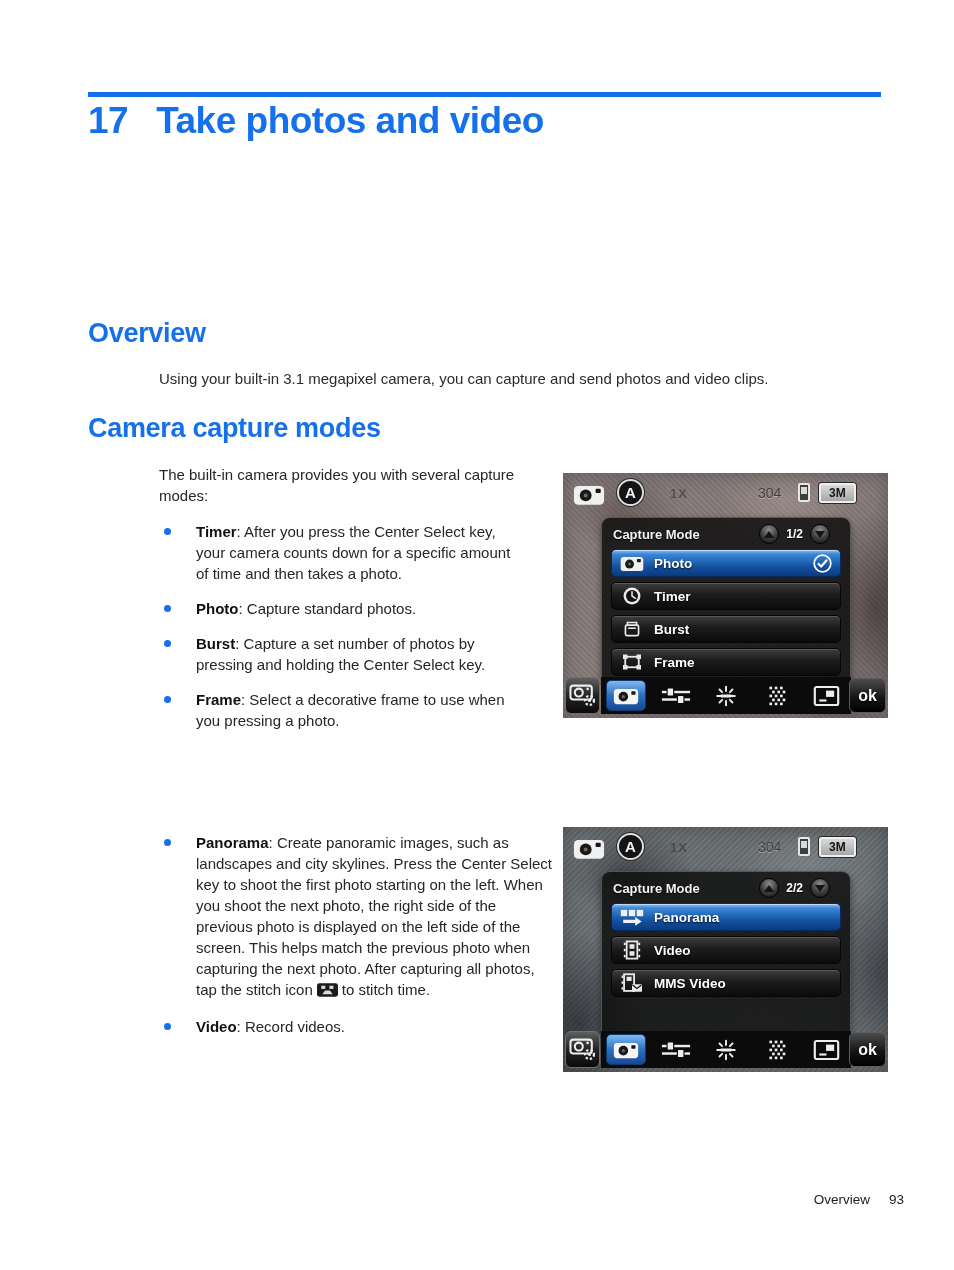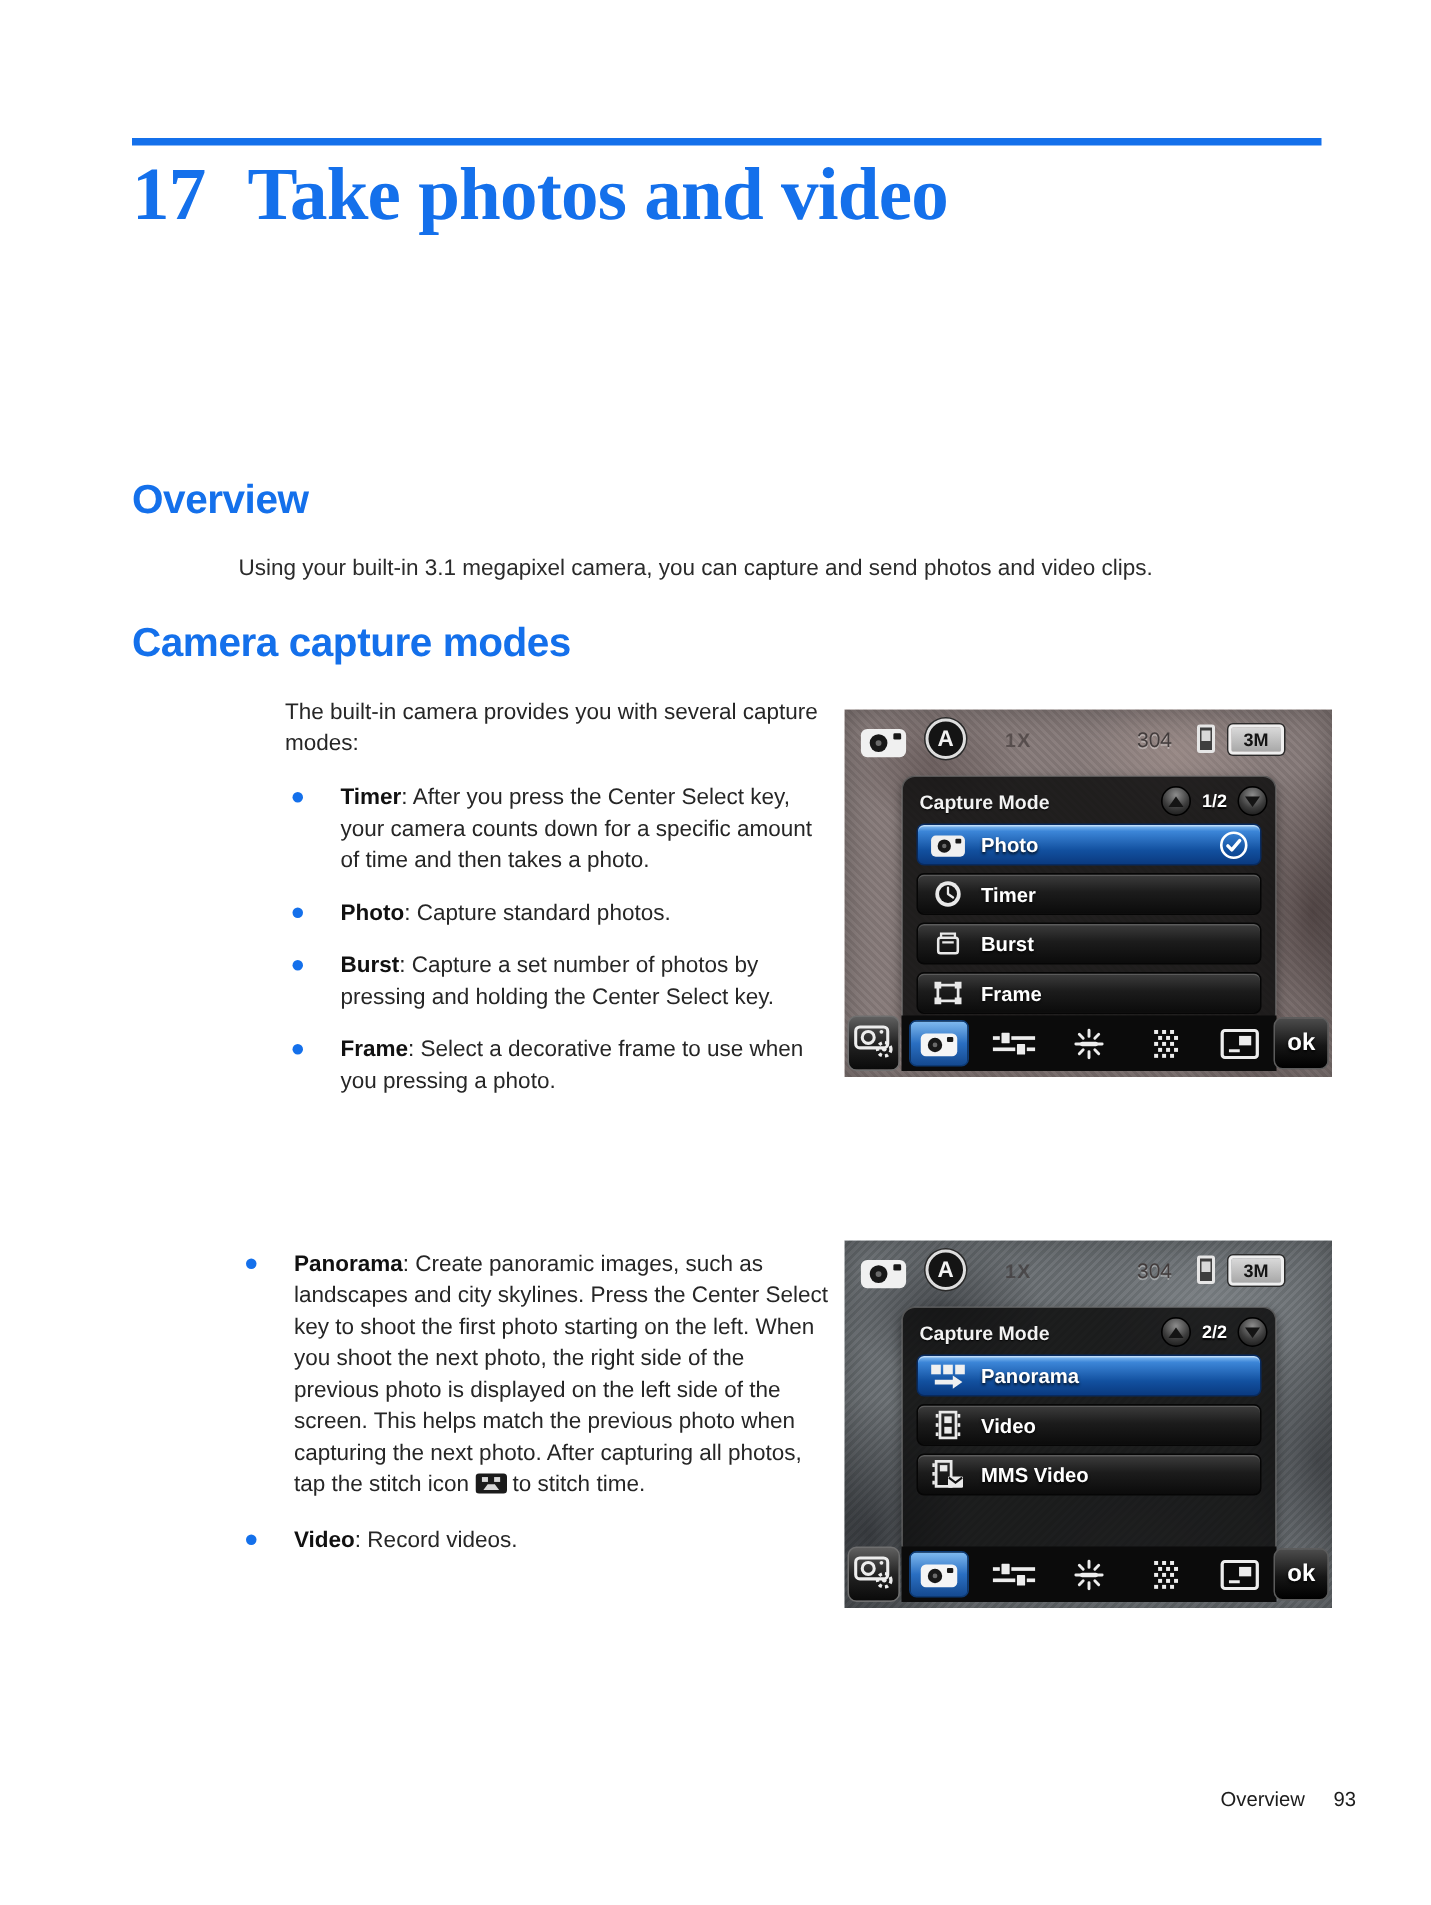--- a/index.html
+++ b/index.html
@@ -6,28 +6,28 @@
   html,body { background:#ffffff; }
   body {
     width:954px; height:1270px; position:relative;
     font-family:"Liberation Sans", sans-serif;
     color:#262626; overflow:hidden;
   }
   .abs { position:absolute; }
 
   
   .title-rule { left:88px; top:92px; width:793px; height:5px; background:#1470eb; }
-  .chapter { left:88px; top:100px; font-size:50px; font-weight:bold; color:#1470eb; letter-spacing:-0.5px; white-space:nowrap;font-family:Liberation Serif, serif; }
+  .chapter { left:88px; top:100px; font-size:37px; font-weight:bold; color:#1470eb; letter-spacing:-0.5px; white-space:nowrap; }
   .chapter .num { margin-right:28px; }
   h2.sec { font-size:27px; font-weight:bold; color:#1470eb; left:88px; letter-spacing:-0.3px; }
   .sec-overview { top:318px; }
   .sec-modes { top:413px; }
   .body-p { left:159px; top:368px; width:700px; font-size:15px; line-height:21px; color:#2b2b2b; }
 
-  .list-block1 { left:159px; top:464px; width:382px; font-size:15px; line-height:21px;margin-left:31px; }
+  .list-block1 { left:159px; top:464px; width:382px; font-size:15px; line-height:21px; }
   .list-block1 .intro { width:378px; margin-bottom:15px; }
   .blist { list-style:none; width:360px; }
   .list-block2 { left:159px; top:832px; width:398px; font-size:15px; line-height:21px; }
   .list-block2 .blist { width:395px; }
   .blist li { position:relative; padding-left:37px; margin-bottom:14px; }
   .blist li::before {
     content:""; position:absolute; left:5px; top:7px;
     width:7px; height:7px; border-radius:50%; background:#1470eb;
   }
   .term { font-weight:bold; color:#111; }
@@ -68,21 +68,21 @@
   .phone-icon { left:235px; top:10px; width:12px; height:19px; border:2px solid #e6e6e6; border-radius:2px; background:#3e3e3e; }
   .phone-icon span { display:block; width:6px; height:7px; margin:2px auto 0; background:#d8d8d8; }
   .res-badge { left:256px; top:10px; padding:1px 8px; font-size:12px; font-weight:bold; color:#141414;
     background:linear-gradient(#d9d9d9,#a8a8a8); border:2px solid #efefef; border-radius:3px;
     box-shadow:0 0 0 1px #2a2a2a; line-height:14px; }
 
   
   .mode-panel { left:38px; top:44px; width:250px; height:168px;
     background:rgba(13,13,13,.84); border:1px solid rgba(135,135,135,.55);
     border-radius:9px; box-shadow:0 3px 7px rgba(0,0,0,.45); }
-  .panel-head { display:flex; align-items:center; padding:5px 5px 4px 11px; height:31px; }
+  .panel-head { display:flex; align-items:center; padding:5px 20px 4px 11px; height:31px; }
   .panel-title { flex:1; color:#f2f2f2; font-size:13px; font-weight:bold; text-shadow:0 1px 1px #000; }
   .pager-btn { width:20px; height:20px; border-radius:50%;
     background:radial-gradient(circle at 50% 28%, #8d8d8d, #3c3c3c 55%, #101010 100%);
     border:1px solid #000; display:flex; align-items:center; justify-content:center; }
   .tri-up { width:0; height:0; border-left:5px solid transparent; border-right:5px solid transparent; border-bottom:7px solid #141414; }
   .tri-down { width:0; height:0; border-left:5px solid transparent; border-right:5px solid transparent; border-top:7px solid #141414; }
   .page-ind { color:#fff; font-size:12px; font-weight:bold; margin:0 7px; text-shadow:0 1px 1px #000; }
 
   .mode-row { margin:0 9px 5px; height:28px; border-radius:5px; display:flex; align-items:center; gap:9px; padding:0 7px;
     background:linear-gradient(180deg,#3d3d3d 0%,#1c1c1c 45%,#0b0b0b 100%);

